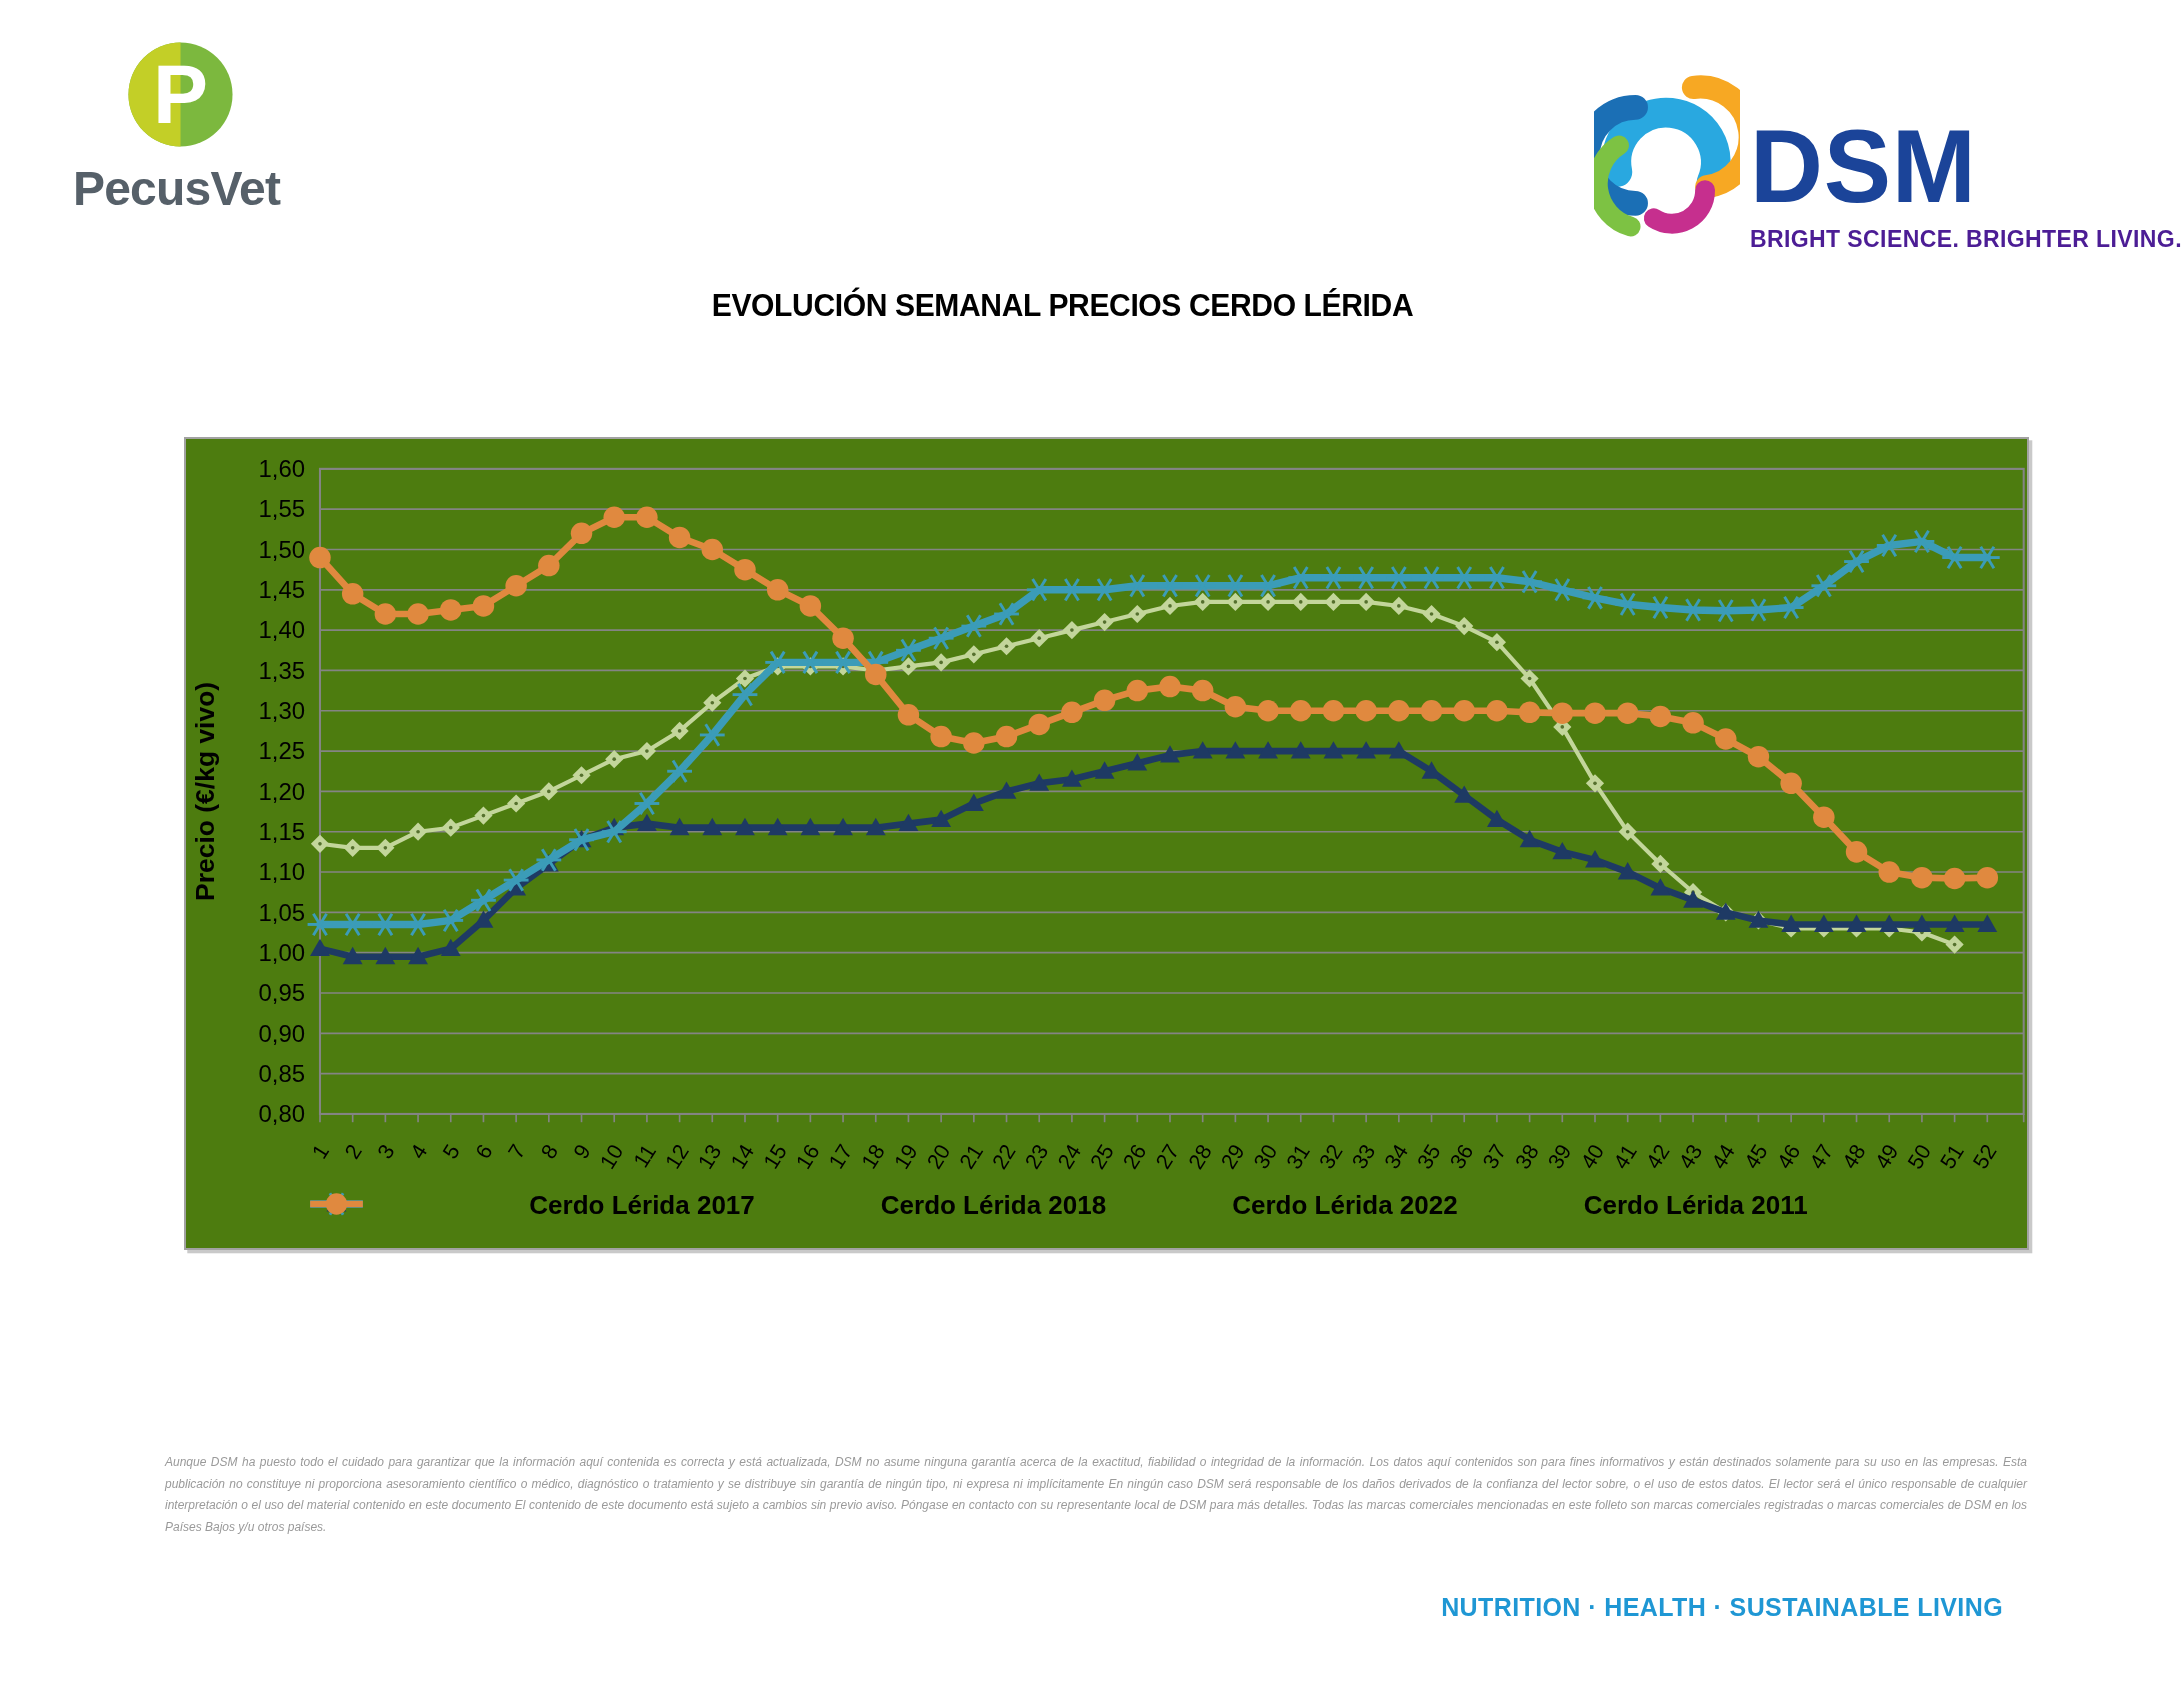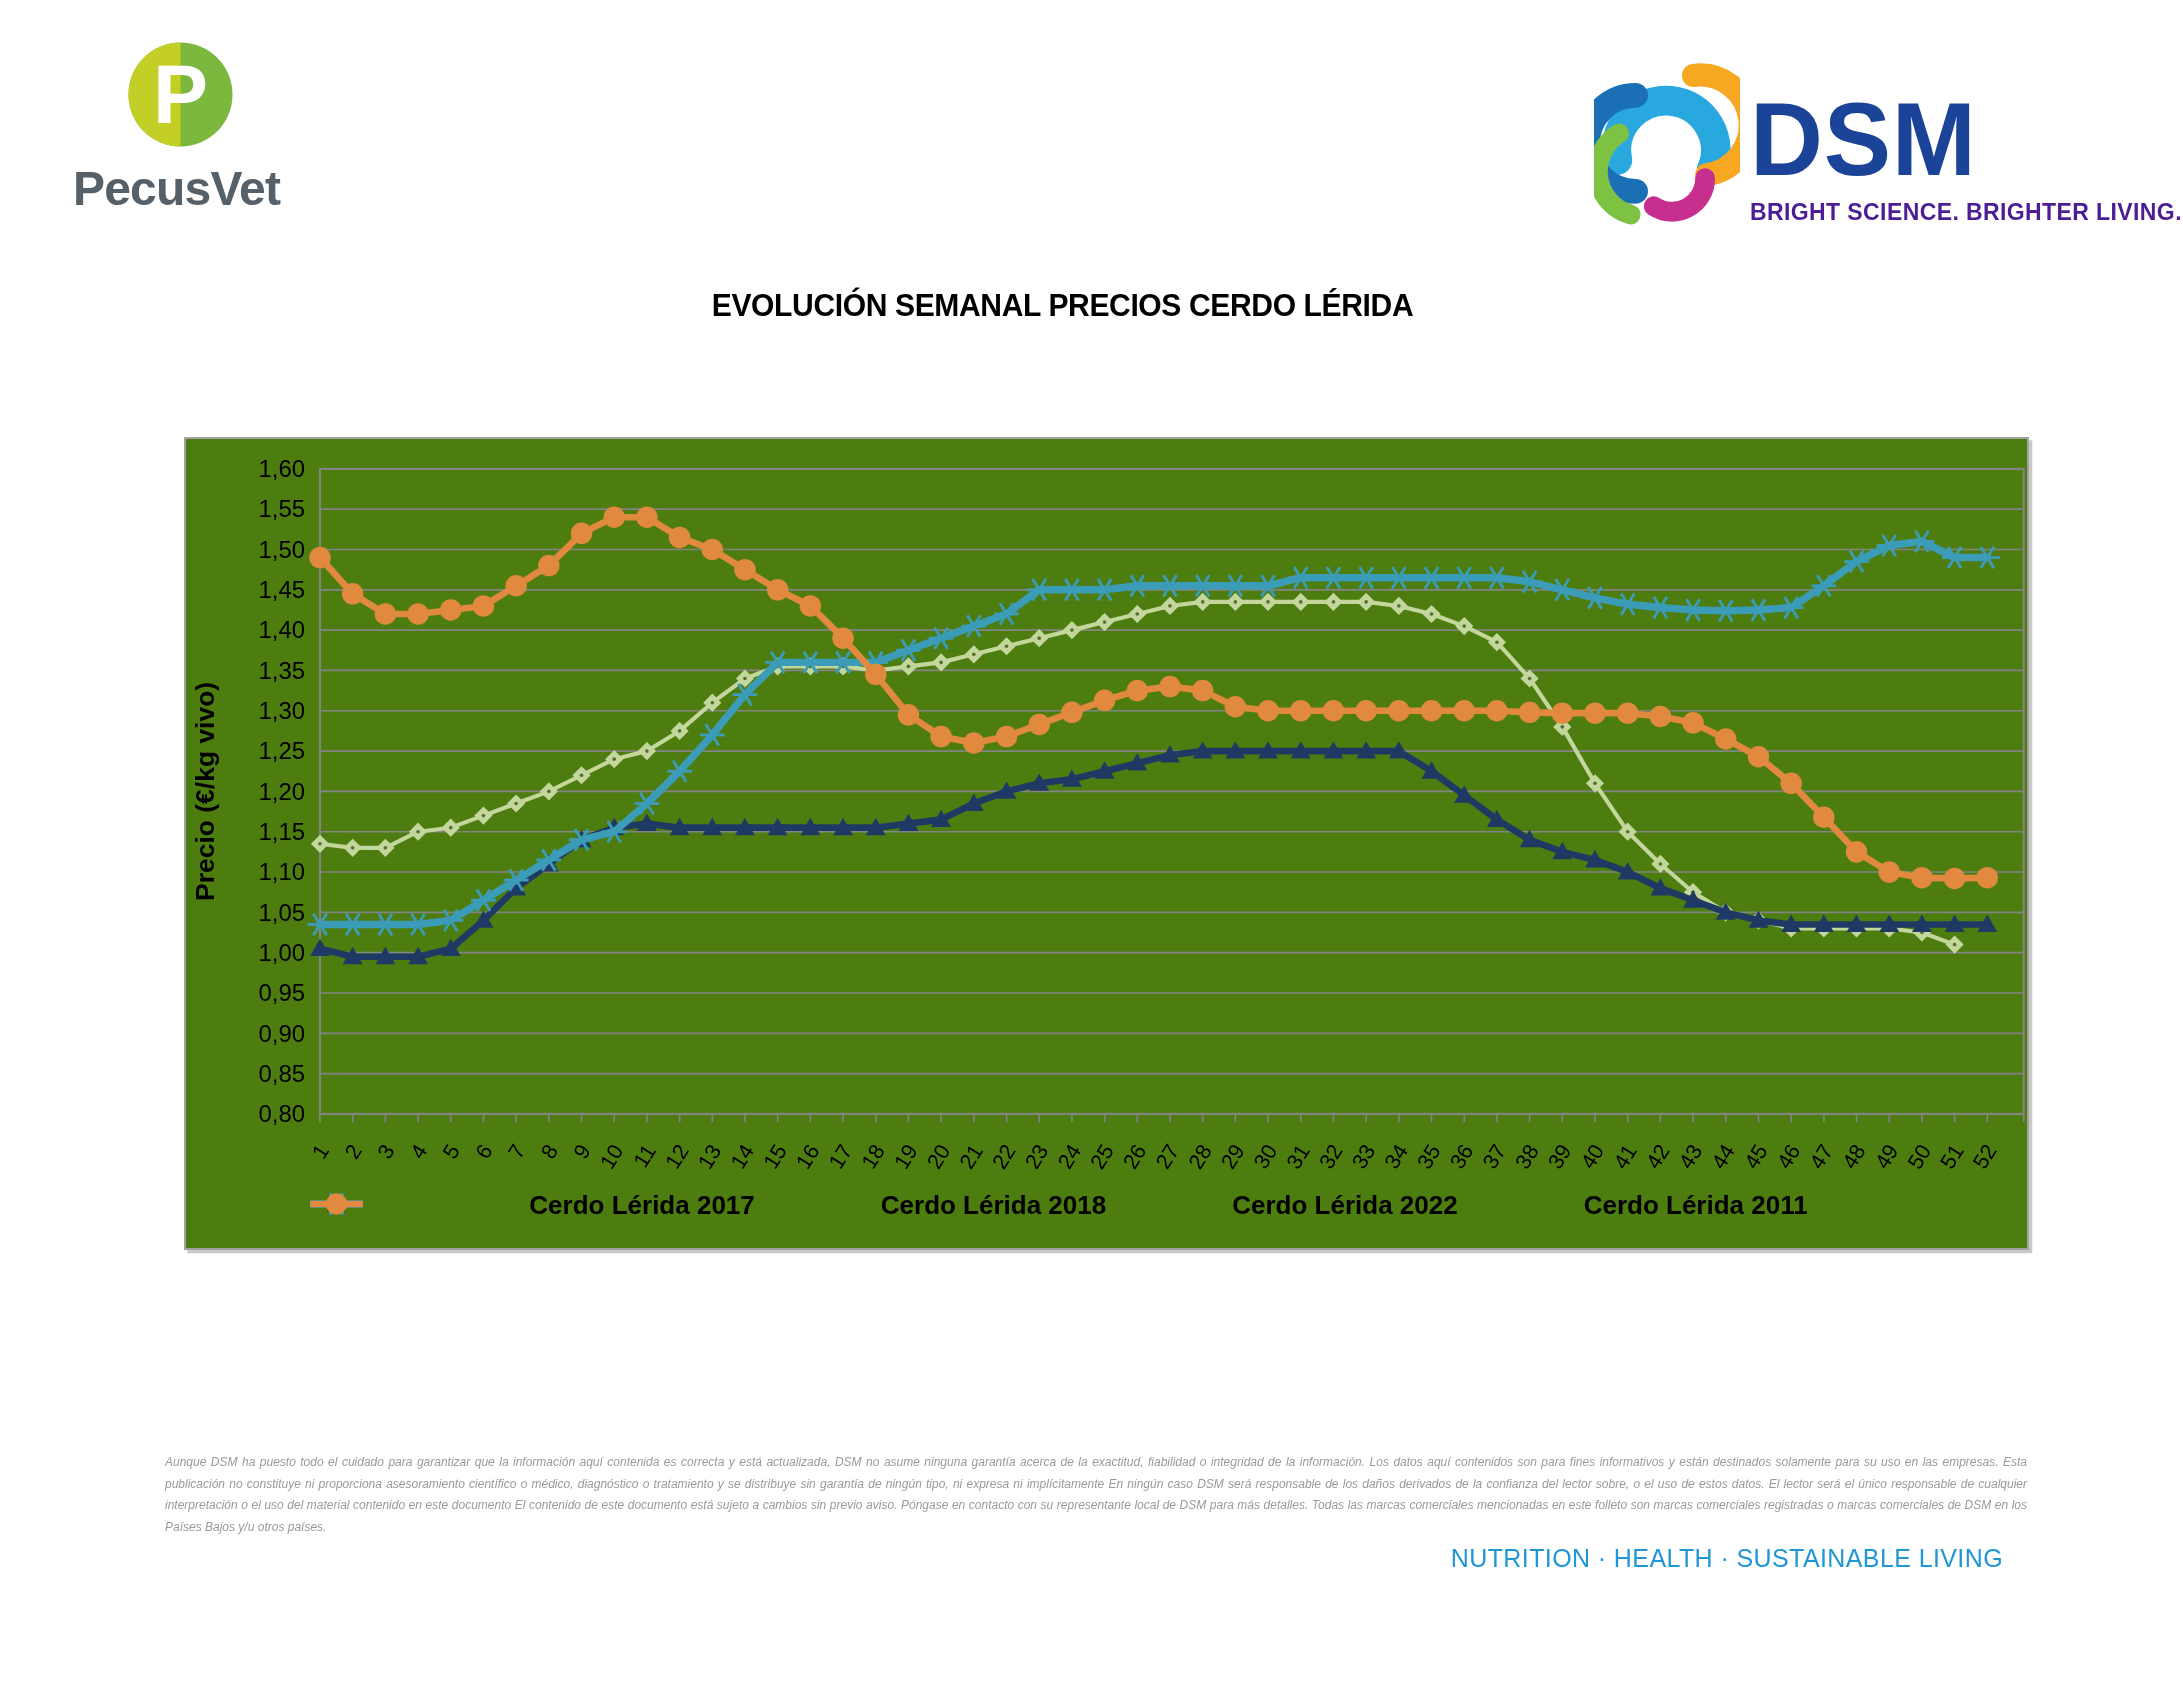--- a/index.html
+++ b/index.html
@@ -3,40 +3,40 @@
 <meta charset="utf-8">
 <style>
   html,body{margin:0;padding:0;background:#fff;}
   body{width:2183px;height:1687px;position:relative;font-family:"Liberation Sans",sans-serif;overflow:hidden;}
 
   
   .pecusvet{position:absolute;left:73px;top:40px;width:248px;}
   .pecusvet svg{display:block;margin-left:53px;}
   .pecusvet-name{font-size:48px;font-weight:bold;color:#566069;letter-spacing:-0.8px;margin-top:11.6px;}
 
-  .dsm{position:absolute;left:1594px;top:44px;display:flex;align-items:center;}
+  .dsm{position:absolute;left:1594px;top:56px;display:flex;align-items:flex-end;}
   .dsm-swirl{width:146px;height:197px;}
   .dsm-text{margin-left:10px;padding-top:31px;}
   .dsm-name{font-size:103px;line-height:99px;font-weight:bold;color:#1b4499;letter-spacing:0.8px;transform:scaleX(0.98);transform-origin:left;}
   .dsm-tagline{font-size:23px;font-weight:bold;color:#4c1d95;letter-spacing:0.4px;margin-top:10px;white-space:nowrap;}
 
   
   .page-title{position:absolute;left:0;top:288px;width:2125px;text-align:center;font-size:31px;font-weight:bold;color:#000;letter-spacing:-0.4px;transform:scaleX(0.97);transform-origin:center;}
 
   
   .chart-box{position:absolute;left:184px;top:437px;width:1841px;height:809px;background:#4d7c0f;border:2.5px solid #a2a2a2;box-shadow:3.3px 3.3px 0 #c9c9c9;}
   .chart-box svg{position:absolute;left:0;top:0;overflow:visible;}
 
   .legend{position:absolute;left:124px;top:751px;width:1717px;display:flex;justify-content:center;gap:126px;align-items:center;}
   .legend-item{display:flex;align-items:center;gap:5px;text-align:right;}
   .legend-item span{font-size:26px;font-weight:bold;color:#000;white-space:nowrap;}
 
   
   .disclaimer{position:absolute;left:165px;top:1452px;width:1862px;font-size:12px;line-height:21.5px;font-style:italic;color:#9a9a9a;text-align:justify;}
-  .tagline{position:absolute;right:180px;top:1544px;font-size:25px;font-weight:normal;color:#1f97d4;letter-spacing:0.4px;}
+  .tagline{position:absolute;right:180px;top:1593px;font-size:25px;font-weight:bold;color:#1f97d4;letter-spacing:0.4px;}
 </style>
 </head>
 <body>
 
 <div class="pecusvet">
   <svg width="109" height="109" viewBox="0 0 132 132">
     <circle cx="66" cy="66" r="63" fill="#7cb83e"></circle>
     <path d="M66 3 A63 63 0 0 0 66 129 Z" fill="#c3cf27"></path>
     <text x="66" y="100" text-anchor="middle" font-family="Liberation Sans, sans-serif" font-weight="bold" font-size="100" fill="#ffffff">P</text>
   </svg>

